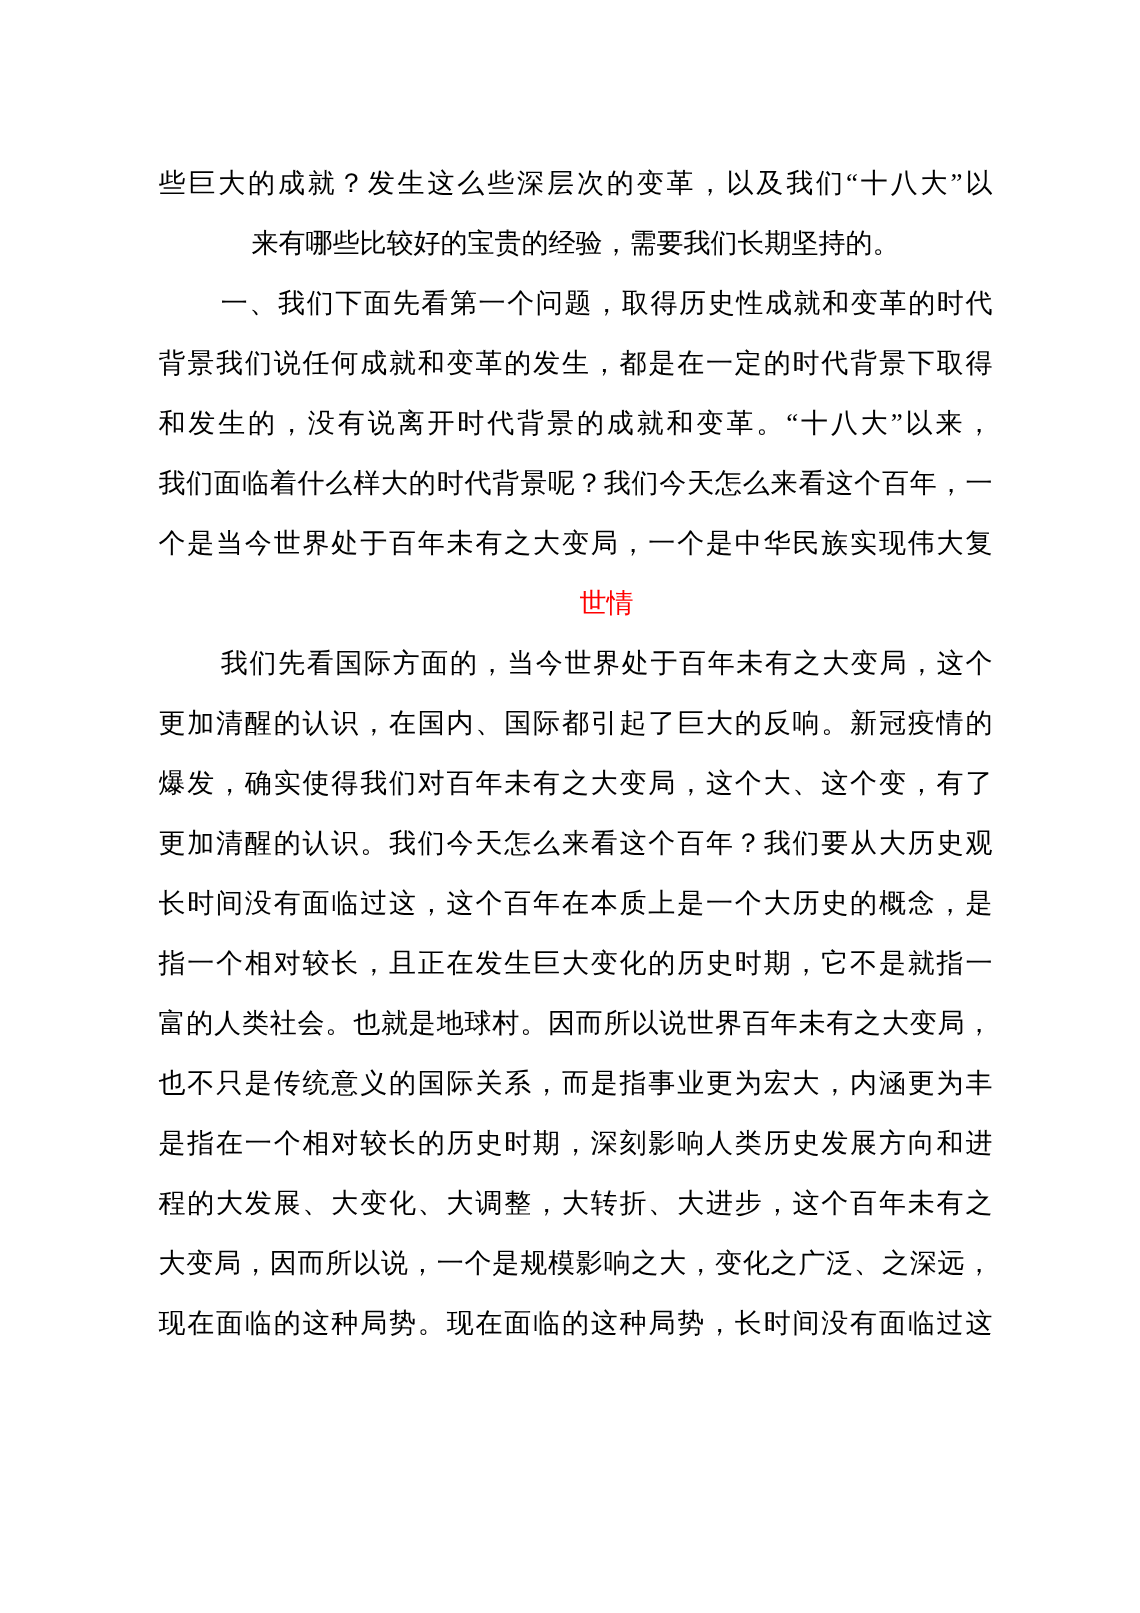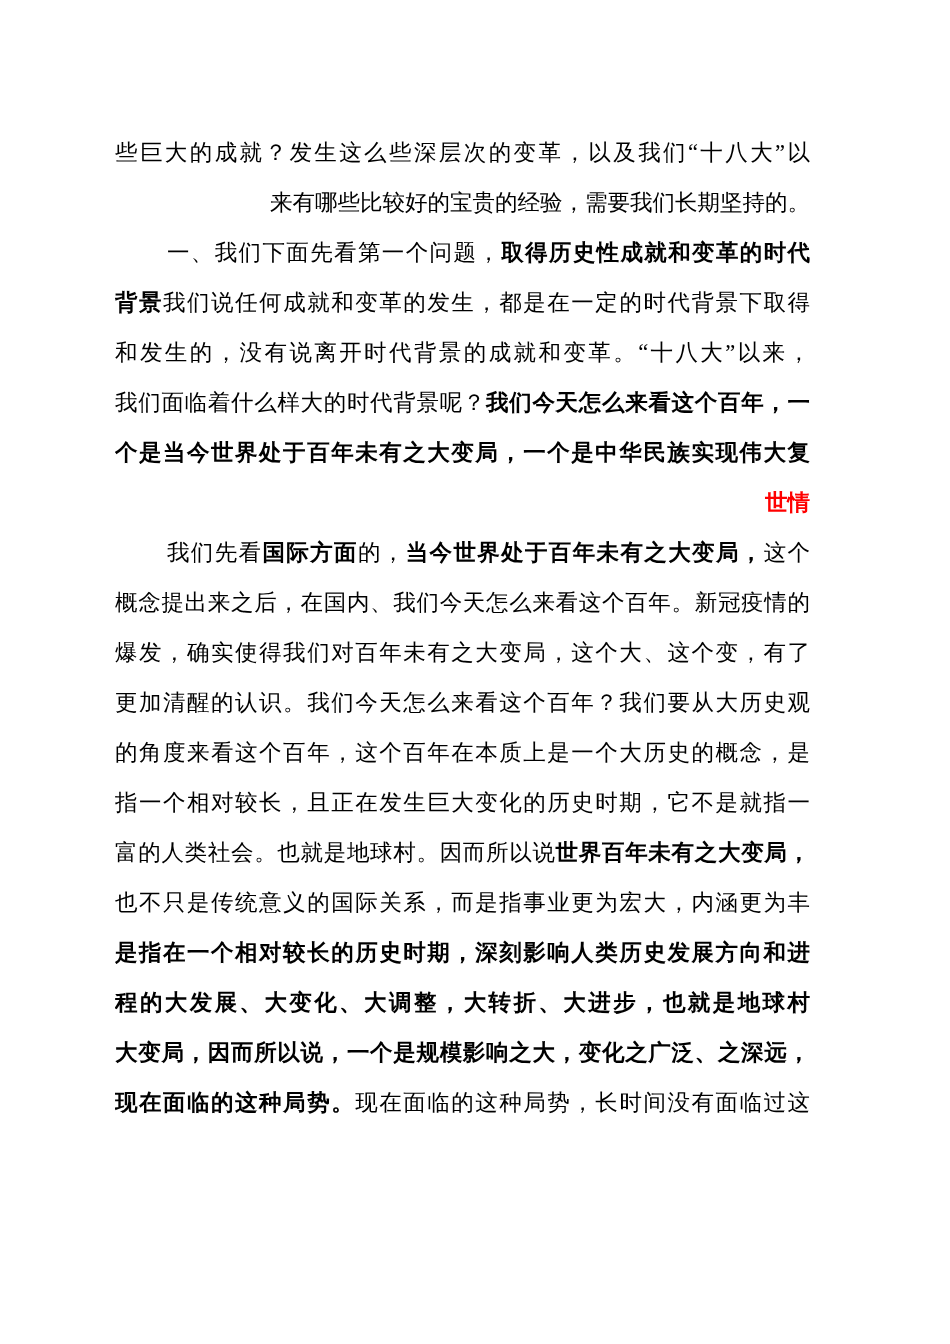--- a/index.html
+++ b/index.html
@@ -16,67 +16,67 @@
   }
   .page {
     position: relative;
     width: 950px;
     height: 1344px;
     background: var(--page-bg);
     overflow: hidden;
   }
   .body-text {
     position: absolute;
-    left: 115px;
+    left: 132px;
     top: 128px;
     width: 695px;
     color: var(--text-color);
   }
   .line {
     height: 50px;
     line-height: 50px;
     font-size: 22.5px;
     overflow: hidden;
     white-space: normal;
-    text-align: right;
+    text-align: center;
   }
   
   .line.j {
     text-align: justify;
     text-align-last: justify;
   }
   .line.j::after {       
     content: "";
     display: inline-block;
     width: 100%;
     height: 0;
   }
   .line.ind { text-indent: 52px; }
-  .b { font-weight: bold; }
+  .b { font-weight: normal; }
   .red { color: var(--accent-red); margin-top: 36px; }
 </style>
 </head>
 <body>
 
 <div class="page">
   <div class="body-text" id="doc-body">
       <div class="line j"><span class="">些巨大的成就？发生这么些深层次的变革，以及我们“十八大”以</span></div>
       <div class="line"><span class="">来有哪些比较好的宝贵的经验，需要我们长期坚持的。</span></div>
       <div class="line j ind"><span class="">一、我们下面先看第一个问题，</span><span class="b">取得历史性成就和变革的时代</span></div>
       <div class="line j"><span class="b">背景</span><span class="">我们说任何成就和变革的发生，都是在一定的时代背景下取得</span></div>
       <div class="line j"><span class="">和发生的，没有说离开时代背景的成就和变革。“十八大”以来，</span></div>
       <div class="line j"><span class="">我们面临着什么样大的时代背景呢？</span><span class="b">我们今天怎么来看这个百年，一</span></div>
       <div class="line j"><span class="b">个是当今世界处于百年未有之大变局，一个是中华民族实现伟大复</span></div>
       <div class="line ind"><span class="b red">世情</span></div>
       <div class="line j ind"><span class="">我们先看</span><span class="b">国际方面</span><span class="">的，</span><span class="b">当今世界处于百年未有之大变局，</span><span class="">这个</span></div>
-      <div class="line j"><span class="">概念提出来之后，在国内、我们今天怎么来看这个百年。新冠疫情的</span></div>
+      <div class="line j"><span class="">更加清醒的认识，在国内、国际都引起了巨大的反响。新冠疫情的</span></div>
       <div class="line j"><span class="">爆发，确实使得我们对百年未有之大变局，这个大、这个变，有了</span></div>
       <div class="line j"><span class="">更加清醒的认识。我们今天怎么来看这个百年？我们要从大历史观</span></div>
-      <div class="line j"><span class="">的角度来看这个百年，这个百年在本质上是一个大历史的概念，是</span></div>
+      <div class="line j"><span class="">长时间没有面临过这，这个百年在本质上是一个大历史的概念，是</span></div>
       <div class="line j"><span class="">指一个相对较长，且正在发生巨大变化的历史时期，它不是就指一</span></div>
       <div class="line j"><span class="">富的人类社会。也就是地球村。因而所以说</span><span class="b">世界百年未有之大变局，</span></div>
       <div class="line j"><span class="">也不只是传统意义的国际关系，而是指事业更为宏大，内涵更为丰</span></div>
       <div class="line j"><span class="b">是指在一个相对较长的历史时期，深刻影响人类历史发展方向和进</span></div>
-      <div class="line j"><span class="b">程的大发展、大变化、大调整，大转折、大进步，也就是地球村</span></div>
+      <div class="line j"><span class="b">程的大发展、大变化、大调整，大转折、大进步，这个百年未有之</span></div>
       <div class="line j"><span class="b">大变局，因而所以说，一个是规模影响之大，变化之广泛、之深远，</span></div>
       <div class="line j"><span class="b">现在面临的这种局势。</span><span class="">现在面临的这种局势，长时间没有面临过这</span></div>
     </div>
 </div>
 
 </body></html>

